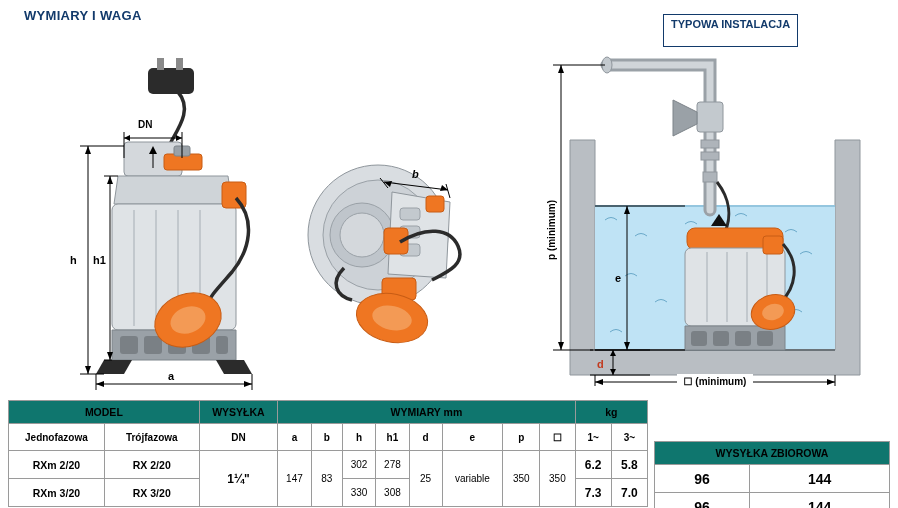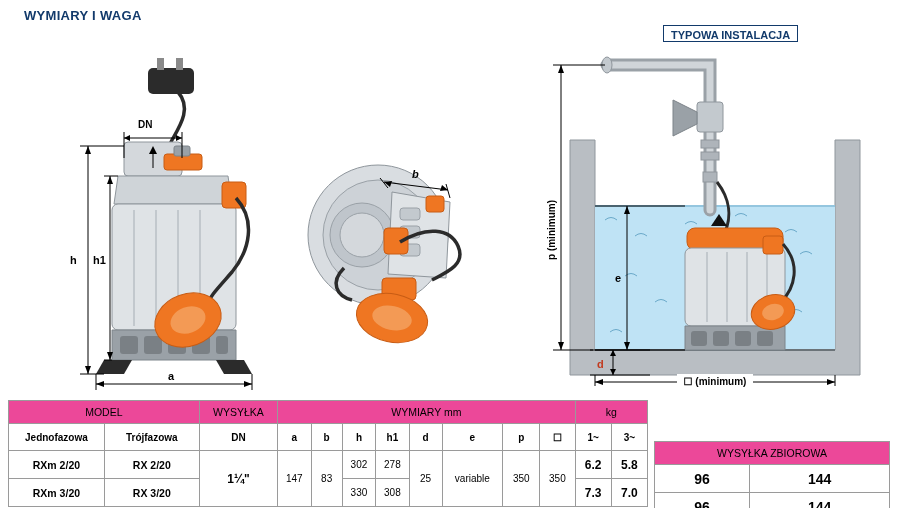--- a/index.html
+++ b/index.html
@@ -25,26 +25,26 @@
     left: 24px;
     top: 8px;
     font-size: 13px;
     font-weight: bold;
     color: #123a6b;
     letter-spacing: 0.3px;
   }
   .inst-title {
     position: absolute;
     left: 663px;
-    top: 25px;
+    top: 14px;
     font-size: 11px;
     font-weight: bold;
     color: #123a6b;
     border: 1px solid #123a6b;
-    padding: 3px 7px 0 7px;
+    padding: 3px 7px 16px 7px;
     background: #ffffff;
     white-space: nowrap;
   }
   .fig {
     position: absolute;
   }
   svg { display: block; }
 
   
   .tbl {
@@ -64,23 +64,23 @@
     top: 400px;
     width: 640px;
   }
   #ship-table {
     left: 654px;
     top: 400px;
     width: 236px;
     margin-top: 41px;
   }
   .hdr {
-    font-weight: normal;
+    font-weight: bold;
     font-size: 10.5px;
-    background: #ec4899;
+    background: #0f766e;
   }
   .subhdr {
     font-weight: bold;
     font-size: 10px;
   }
   .model-cell {
     font-weight: bold;
     font-size: 10.5px;
     text-align: left;
     padding-left: 8px;

